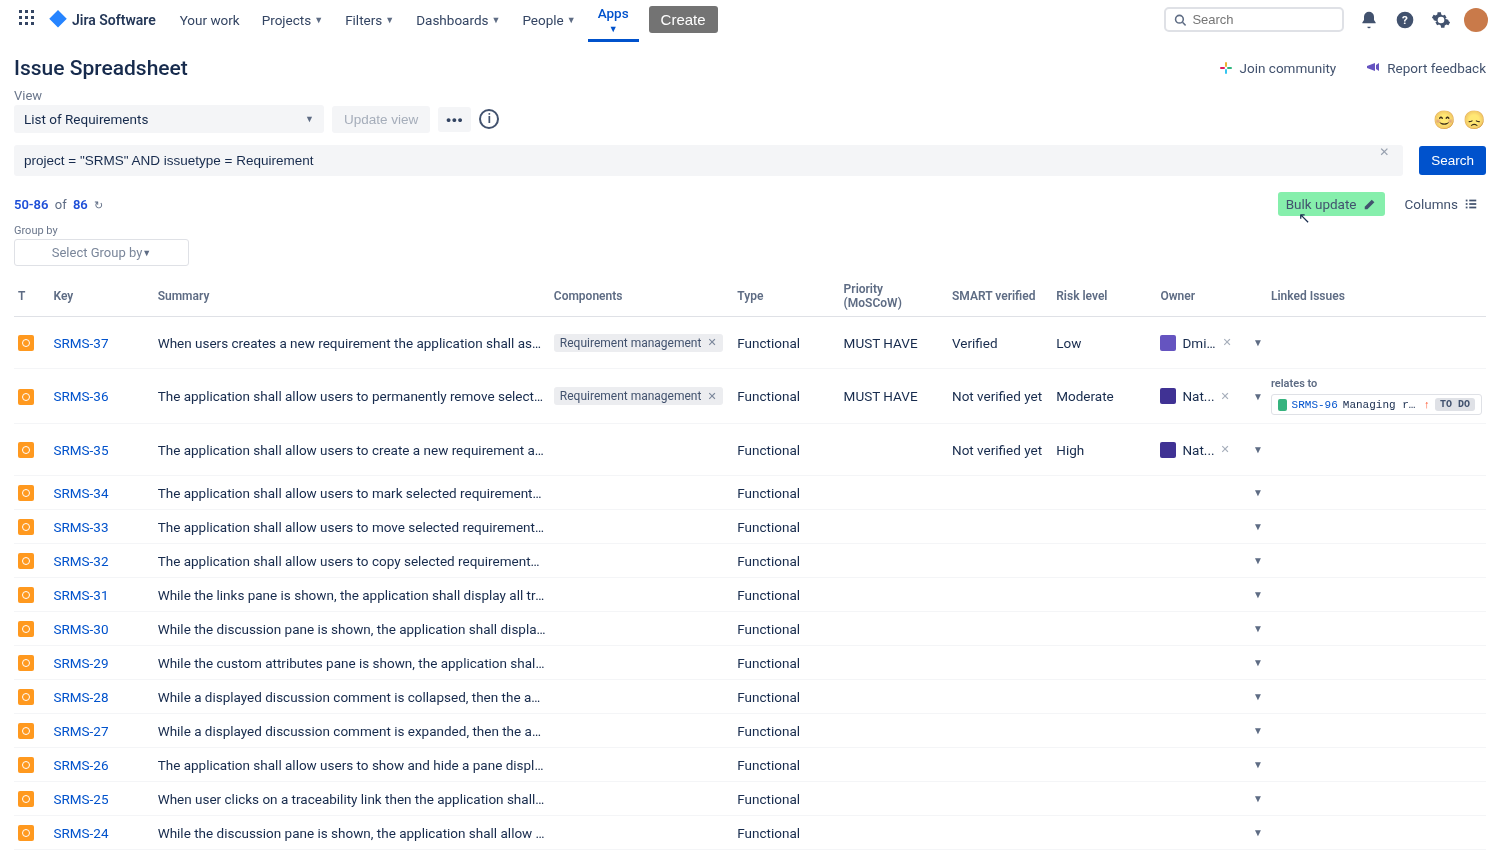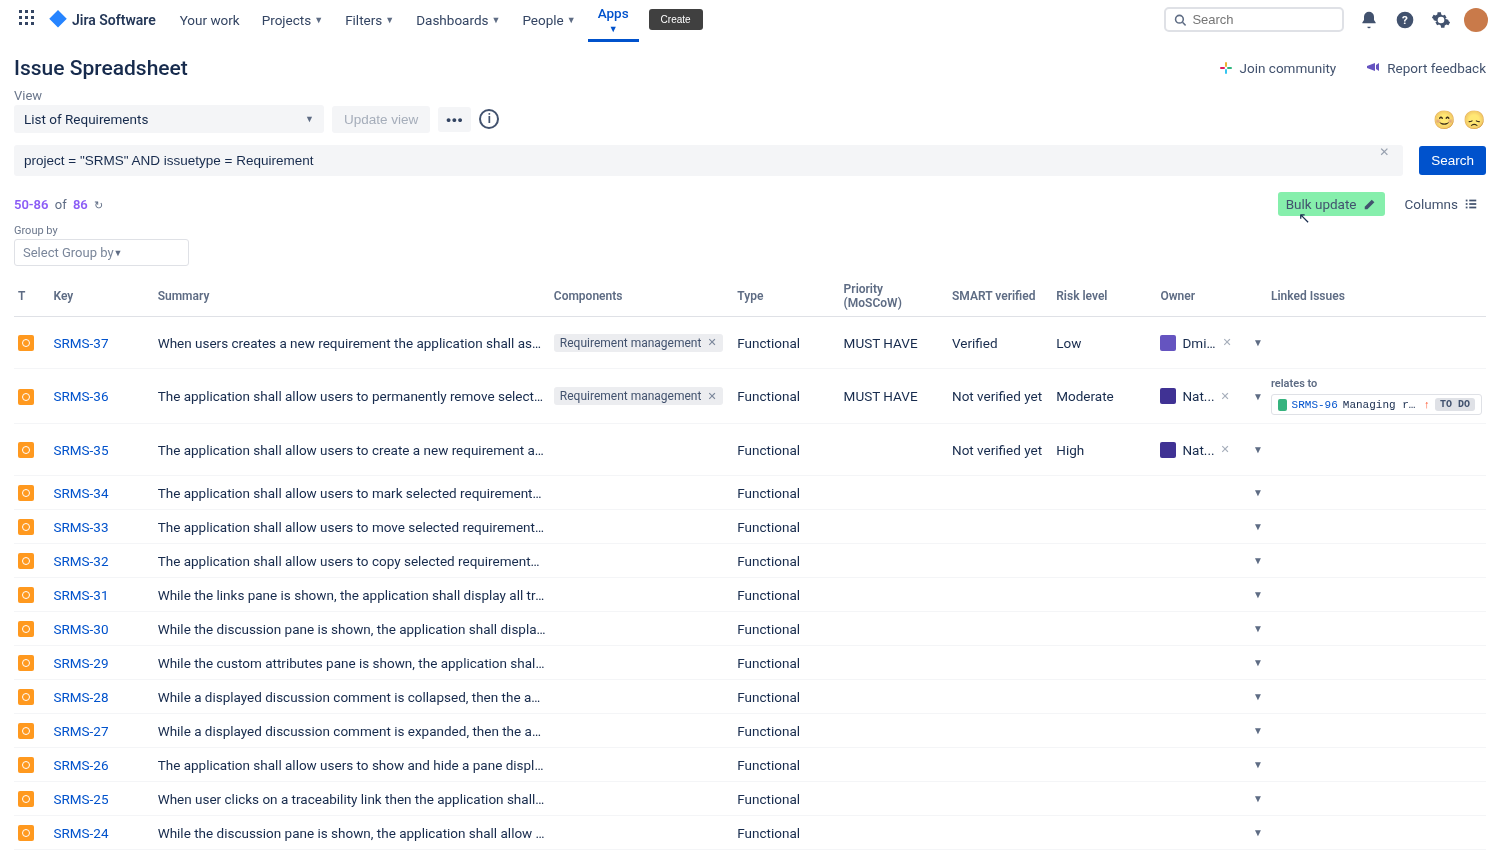--- a/index.html
+++ b/index.html
@@ -6,21 +6,21 @@
 body { font-family: -apple-system, BlinkMacSystemFont, 'Segoe UI', Roboto, sans-serif; font-size: 14px; color: #172B4D; background: #fff; width: 1500px; height: 855px; overflow: hidden; }
 .topnav { display: flex; align-items: center; height: 40px; padding: 0 12px; border-bottom: 1px solid #fff; }
 .app-switcher { padding: 4px 6px; cursor: pointer; color: #344563; }
 .logo { display: flex; align-items: center; font-weight: 600; color: #253858; margin-left: 6px; margin-right: 14px; cursor: pointer; }
 .logo svg { margin-right: 4px; }
 .nav-items { display: flex; align-items: center; gap: 2px; }
 .nav-item { padding: 8px 10px; font-size: 13.5px; color: #344563; cursor: pointer; display: flex; align-items: center; gap: 3px; }
 .nav-item.active { color: #0052CC; border-bottom: 3px solid #0052CC; padding-bottom: 5px; font-weight: 500; flex-direction: column; }
 .chevron { font-size: 9px; color: #5E6C84; }
 .nav-item.active .chevron { color: #0052CC; }
-.create-btn { background: #404040; color: #fff; border: none; padding: 5px 12px; border-radius: 3px; font-weight: 500; margin-left: 10px; cursor: pointer; font-size: 10px; }
+.create-btn { background: #737373; color: #fff; border: none; padding: 5px 12px; border-radius: 3px; font-weight: 500; margin-left: 10px; cursor: pointer; font-size: 15px; }
 .spacer { flex: 1; }
 .search-box { display: flex; align-items: center; background: #fff; border: 2px solid #DFE1E6; border-radius: 5px; padding: 3px 8px; width: 180px; }
 .search-box input { border: none; outline: none; font-size: 13px; width: 100%; color: #5E6C84; background: transparent; }
 .nav-icons { display: flex; align-items: center; gap: 10px; margin-left: 12px; }
 .nav-icon { width: 26px; height: 26px; display: flex; align-items: center; justify-content: center; color: #42526E; cursor: pointer; border-radius: 50%; }
 .avatar-small { width: 24px; height: 24px; border-radius: 50%; background: #c97a4a; }
 
 .page-header { display: flex; align-items: center; padding: 16px 14px 8px 14px; }
 .page-title { font-size: 21px; font-weight: 500; color: #172B4D; }
 .header-actions { display: flex; gap: 29px; align-items: flex-end; }
@@ -34,27 +34,27 @@
 .more-btn { background: #F4F5F7; border: none; padding: 5px 8px; border-radius: 3px; cursor: pointer; color: #344563; font-weight: bold; letter-spacing: 1px; }
 .info-icon { width: 20px; height: 20px; border: 2px solid #42526E; border-radius: 50%; display: flex; align-items: center; justify-content: center; font-weight: bold; font-size: 12px; color: #42526E; cursor: pointer; }
 .emoji-row { display: flex; gap: 8px; font-size: 18px; }
 
 .jql-row { display: flex; align-items: center; padding: 0 14px; gap: 8px; margin-top: 4px; }
 .jql-input { flex: 1; background: #F4F5F7; border: none; border-radius: 3px; padding: 8px 10px; font-size: 13.5px; color: #172B4D; outline: none; }
 .search-btn { background: #0052CC; color: #fff; border: none; padding: 7px 12px; border-radius: 3px; font-weight: 500; cursor: pointer; font-size: 13.5px; }
 .clear-x { color: #97A0AF; cursor: pointer; font-size: 12px; margin-right: -2px; position: relative; left: -24px; }
 
 .count-row { display: flex; align-items: center; padding: 16px 14px 8px 14px; font-size: 13px; color: #5E6C84; }
-.count-row b { color: #8b5cf6; font-weight: 600; }
+.count-row b { color: #1d4ed8; font-weight: 600; }
 .count-actions { display: flex; gap: 12px; align-items: center; }
 .action-btn { display: flex; align-items: center; gap: 6px; padding: 4px 8px; border-radius: 3px; cursor: pointer; color: #42526E; font-size: 13.5px; }
 
 .group-section { padding: 0 14px 10px 14px; }
 .group-label { font-size: 11px; color: #6B778C; margin-bottom: 2px; }
-.group-select { border: 1px solid #DFE1E6; border-radius: 3px; padding: 5px 8px; width: 175px; display: flex; justify-content: flex-start; align-items: center; font-size: 13px; color: #7A869A; cursor: pointer; }
+.group-select { border: 1px solid #DFE1E6; border-radius: 3px; padding: 5px 8px; width: 175px; display: flex; justify-content: center; align-items: center; font-size: 13px; color: #7A869A; cursor: pointer; }
 
 .table-wrap { padding: 0 14px; }
 table { width: 100%; border-collapse: collapse; table-layout: fixed; }
 thead th { text-align: left; font-size: 12px; font-weight: 600; color: #5E6C84; padding: 6px 4px; border-bottom: 1px solid #DFE1E6; }
 tbody tr { border-bottom: 1px solid #F4F5F7; }
 tbody tr.tall { height: 52px; }
 tbody td { padding: 8px 4px; font-size: 13.5px; color: #172B4D; vertical-align: middle; white-space: nowrap; overflow: hidden; text-overflow: ellipsis; }
 .issue-icon { width: 16px; height: 16px; background: #FF991F; border-radius: 2px; display: inline-flex; align-items: center; justify-content: center; }
 .issue-icon::after { content: ''; width: 6px; height: 6px; border: 1.5px solid #fff; border-radius: 50%; }
 .key-link { color: #0052CC; cursor: pointer; }

